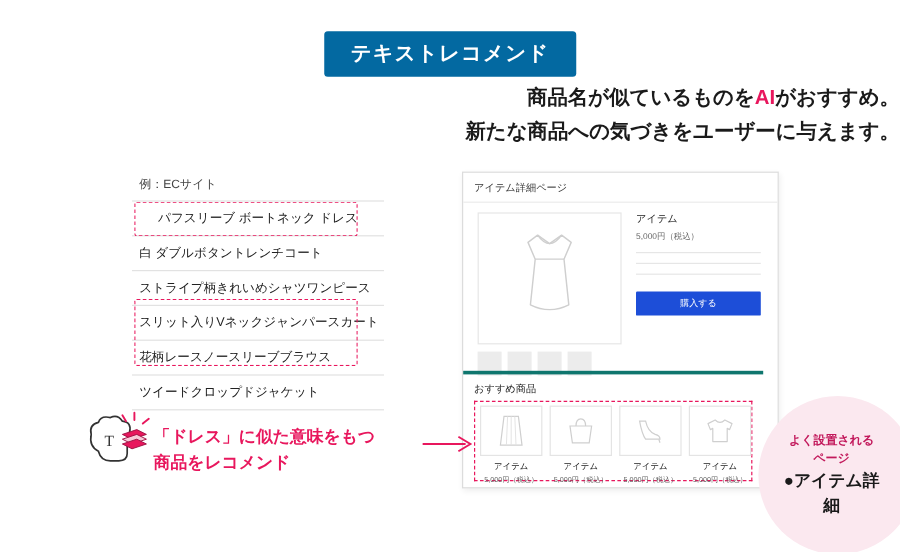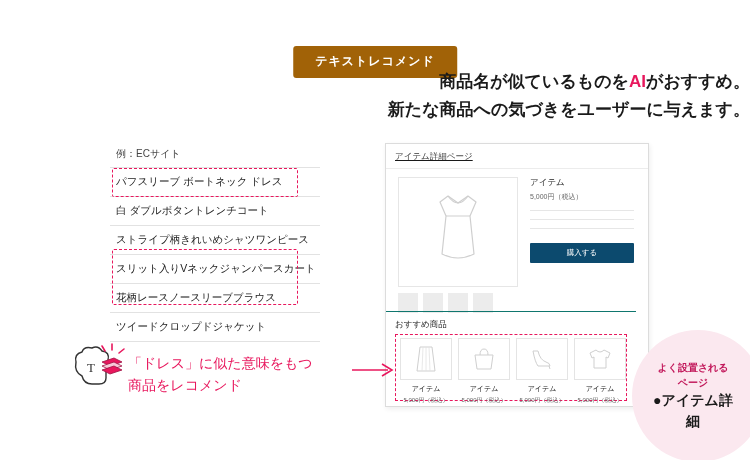--- a/index.html
+++ b/index.html
@@ -14,29 +14,28 @@
     background: #ffffff;
     overflow: hidden;
     font-family: "Liberation Sans", sans-serif;
     color: #1a1a1a;
   }
   .badge {
     position: absolute;
     left: 50%;
     transform: translateX(-50%);
     top: 26px;
-    background: #a16207;
+    background: #0369a1;
     color: #ffffff;
-    font-size: 12px;
+    font-size: 17px;
     font-weight: bold;
     letter-spacing: 1px;
     padding: 7px 22px 8px 22px;
     border-radius: 3px;
     white-space: nowrap;
-    margin-top: 20px;
   }
   .headline {
     position: absolute;
     left: 0;
     right: 0;
     top: 68px;
     text-align: right;
     font-size: 17px;
     font-weight: bold;
     line-height: 1.65;
@@ -58,38 +57,38 @@
   }
   .list-row {
     font-size: 10.5px;
     color: #222;
     padding: 7px 6px;
     border-bottom: 1px solid #e2e2e2;
     white-space: nowrap;
   }
   .list-row.first {
     border-top: 1px solid #e2e2e2;
+    text-align: center;
   }
   .hl-box {
     position: absolute;
     border: 1px dashed #e8175d;
     border-radius: 2px;
     pointer-events: none;
   }
   
   .mock {
     position: absolute;
     left: 385px;
     top: 143px;
     width: 262px;
     height: 262px;
     background: #ffffff;
     border: 1px solid #dcdcdc;
     box-shadow: 1px 2px 5px rgba(0,0,0,0.07);
-    text-decoration: underline;
   }
   .mock-title {
     font-size: 8.5px;
     color: #333;
     padding: 7px 0 5px 9px;
   }
   .mock-body {
     position: relative;
     height: 160px;
     border-top: 1px solid #ececec;
@@ -131,34 +130,34 @@
     color: #666;
     margin-top: 3px;
   }
   .detail-line {
     height: 1px;
     background: #e6e6e6;
     margin: 8px 0;
   }
   .buy-btn {
     margin-top: 14px;
-    background: #0c4a6e;
+    background: #1d4ed8;
     color: #fff;
     font-size: 7.5px;
     text-align: center;
     padding: 5px 0;
     border-radius: 1px;
   }
   .reco {
     position: absolute;
     left: 0;
     right: 12px;
     bottom: 0;
     height: 94px;
-    border-top: 1px solid #0f766e;
+    border-top: 3px solid #0f766e;
     margin-top: 42px;
   }
   .reco-title {
     font-size: 8.5px;
     color: #222;
     padding: 7px 0 0 9px;
   }
   .reco-box {
     position: absolute;
     left: 9px;
@@ -190,21 +189,21 @@
   .brain {
     position: absolute;
     left: 68px;
     top: 342px;
   }
   .callout {
     position: absolute;
     left: 128px;
     top: 352px;
     font-size: 14px;
-    font-weight: normal;
+    font-weight: bold;
     color: #e8175d;
     line-height: 1.6;
     white-space: nowrap;
   }
   .arrow {
     position: absolute;
     left: 352px;
     top: 362px;
   }
   

